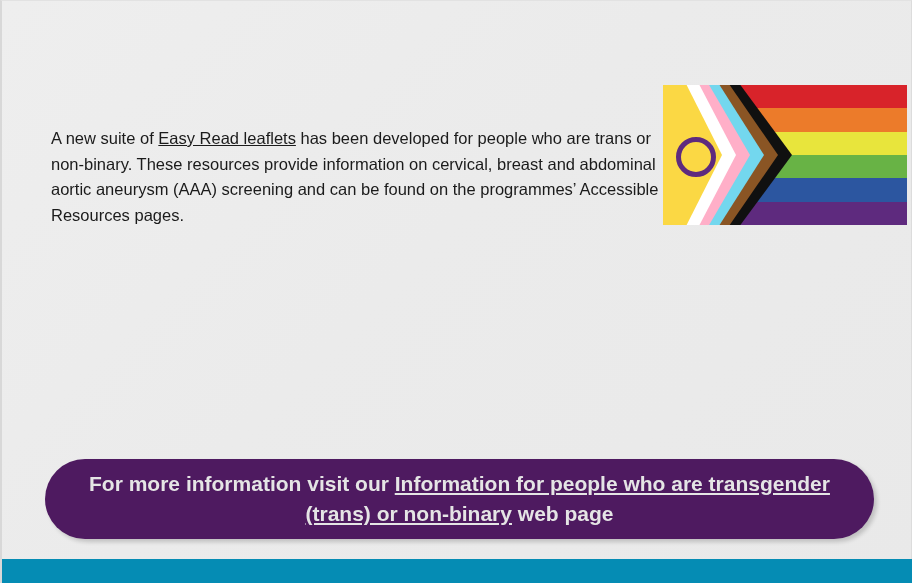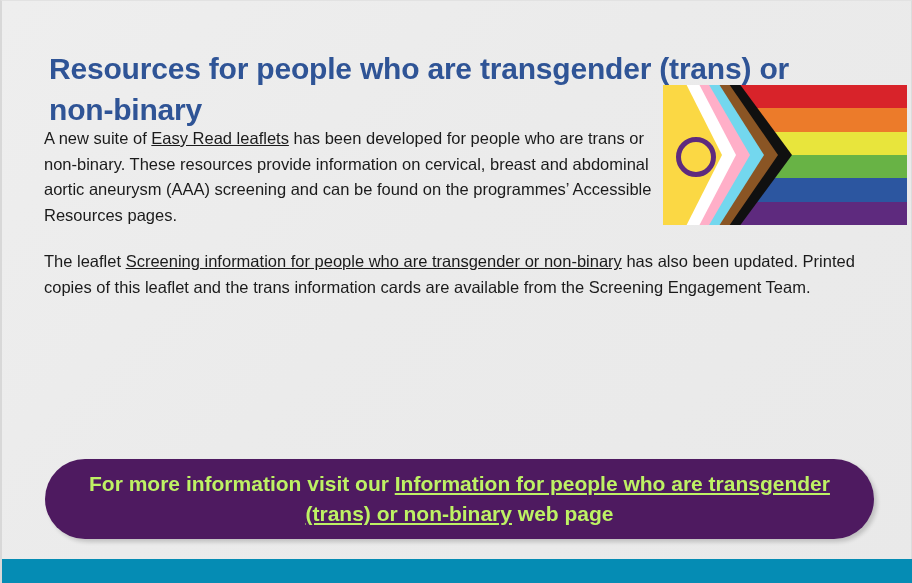--- a/index.html
+++ b/index.html
@@ -34,21 +34,21 @@
     font-size: 30px;
     line-height: 1.36;
     font-weight: bold;
     color: #2f5496;
     letter-spacing: -0.2px;
   }
 
   
   .body-copy {
     position: absolute;
-    left: 42px;
+    left: 49px;
     top: 125px;
     width: 812px;
   }
   .para {
     font-size: 16.5px;
     line-height: 1.55;
     color: #1b1b1b;
     margin: 0 0 21px 0;
   }
   .para.narrow {
@@ -122,21 +122,21 @@
     box-shadow: 3px 3px 4px rgba(0,0,0,0.18);
     display: flex;
     align-items: center;
     justify-content: center;
     text-align: center;
     box-sizing: border-box;
     padding: 0 26px;
     cursor: pointer;
   }
   .cta-text {
-    color: #bef264;
+    color: #e5e5e5;
     font-size: 21px;
     font-weight: bold;
     line-height: 1.45;
   }
   .cta-text u {
     text-decoration: underline;
     text-underline-offset: 2px;
   }
 
   
@@ -147,27 +147,25 @@
     width: 912px;
     height: 24px;
     background: #058cb4;
   }
 </style>
 </head>
 <body>
 
 <div class="page">
 
-  <h1 class="heading">Resources for people who are transgender (trans) or non-binary</h1>
 
   <div class="body-copy">
 
     <p class="para narrow"><span>A new suite of </span><u>Easy Read leaflets</u><span> has been developed for people who are trans or non-binary. These resources provide information on cervical, breast and abdominal aortic aneurysm (AAA) screening and can be found on the programmes’ Accessible Resources pages.</span></p>
 
-    <p class="para"><span>The leaflet </span><u>Screening information for people who are transgender or non-binary</u><span> has also been updated.  Printed copies of this leaflet and the trans information cards are available from the Screening Engagement Team.</span></p>
 
 
   </div>
 
   <div class="flag-wrap">
     <div class="flag">
       <div class="stripe s0"></div>
       <div class="stripe s1"></div>
       <div class="stripe s2"></div>
       <div class="stripe s3"></div>

